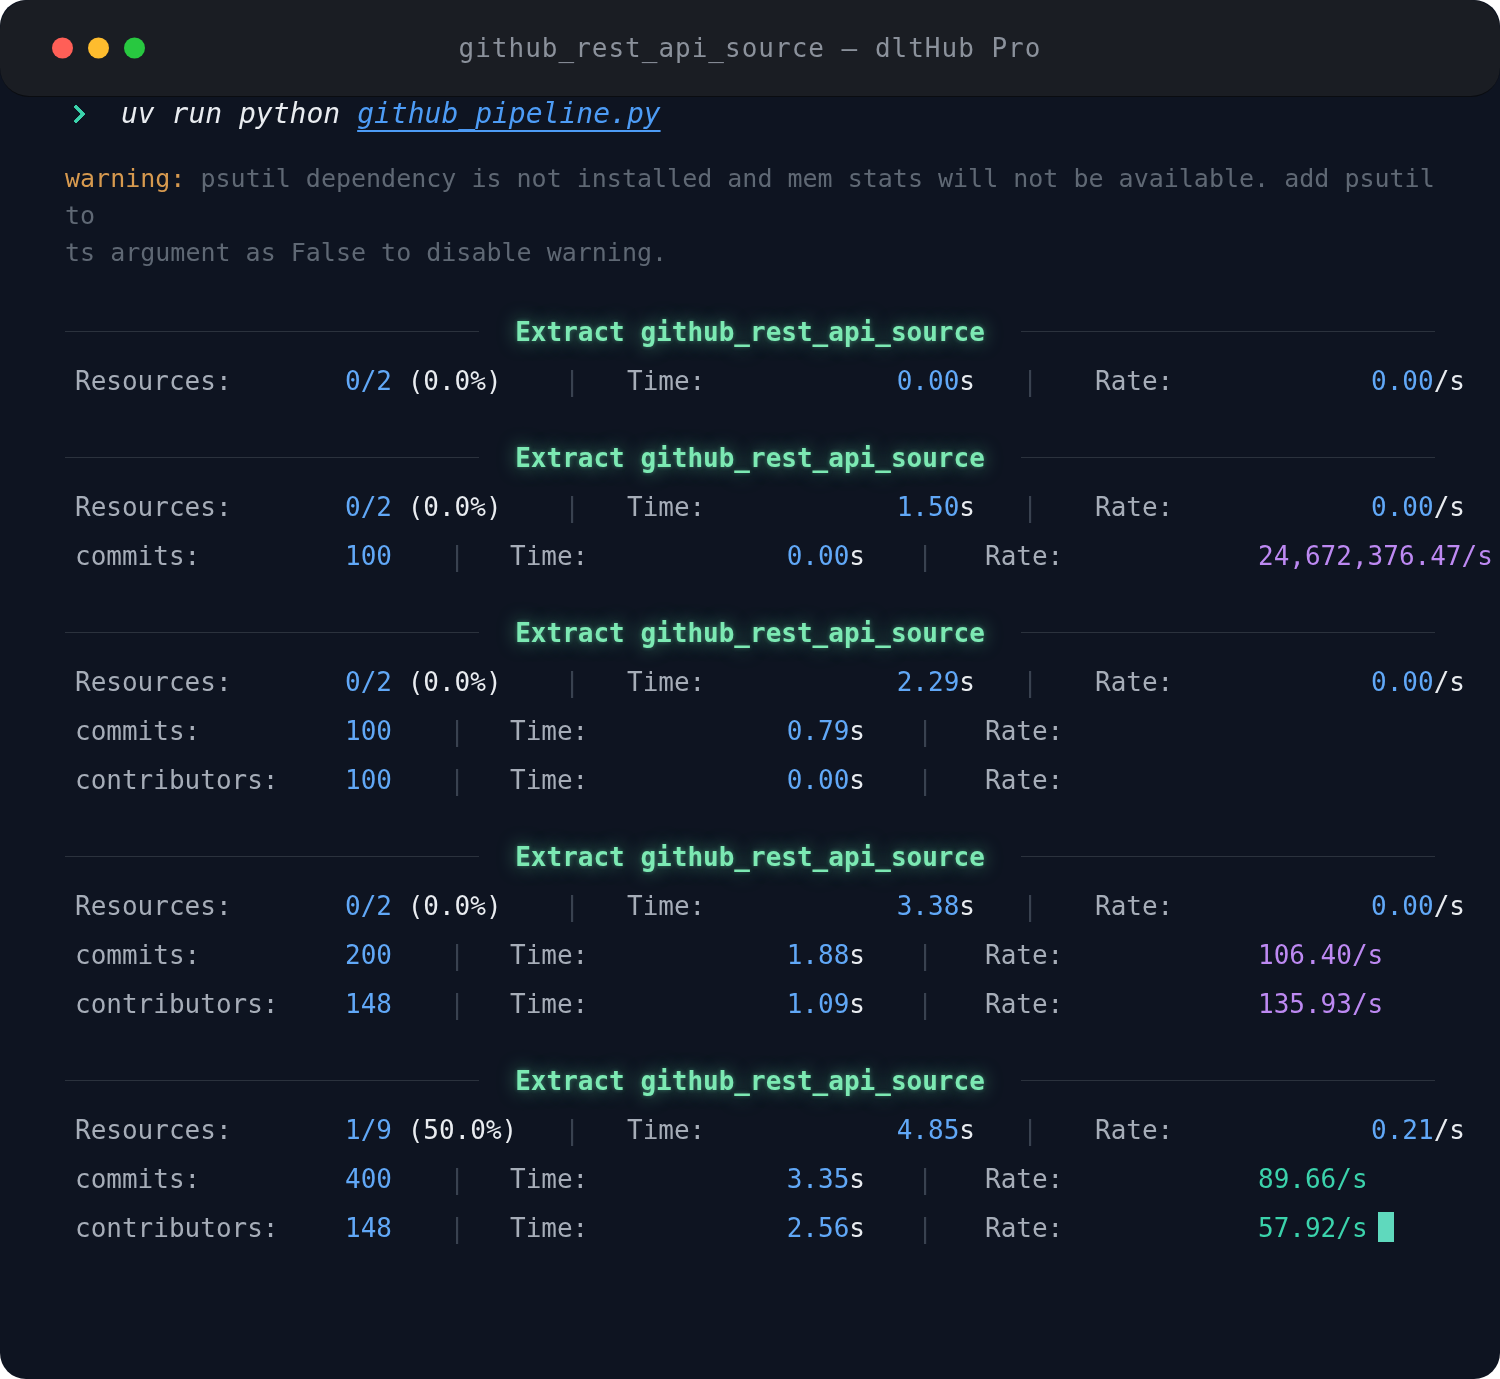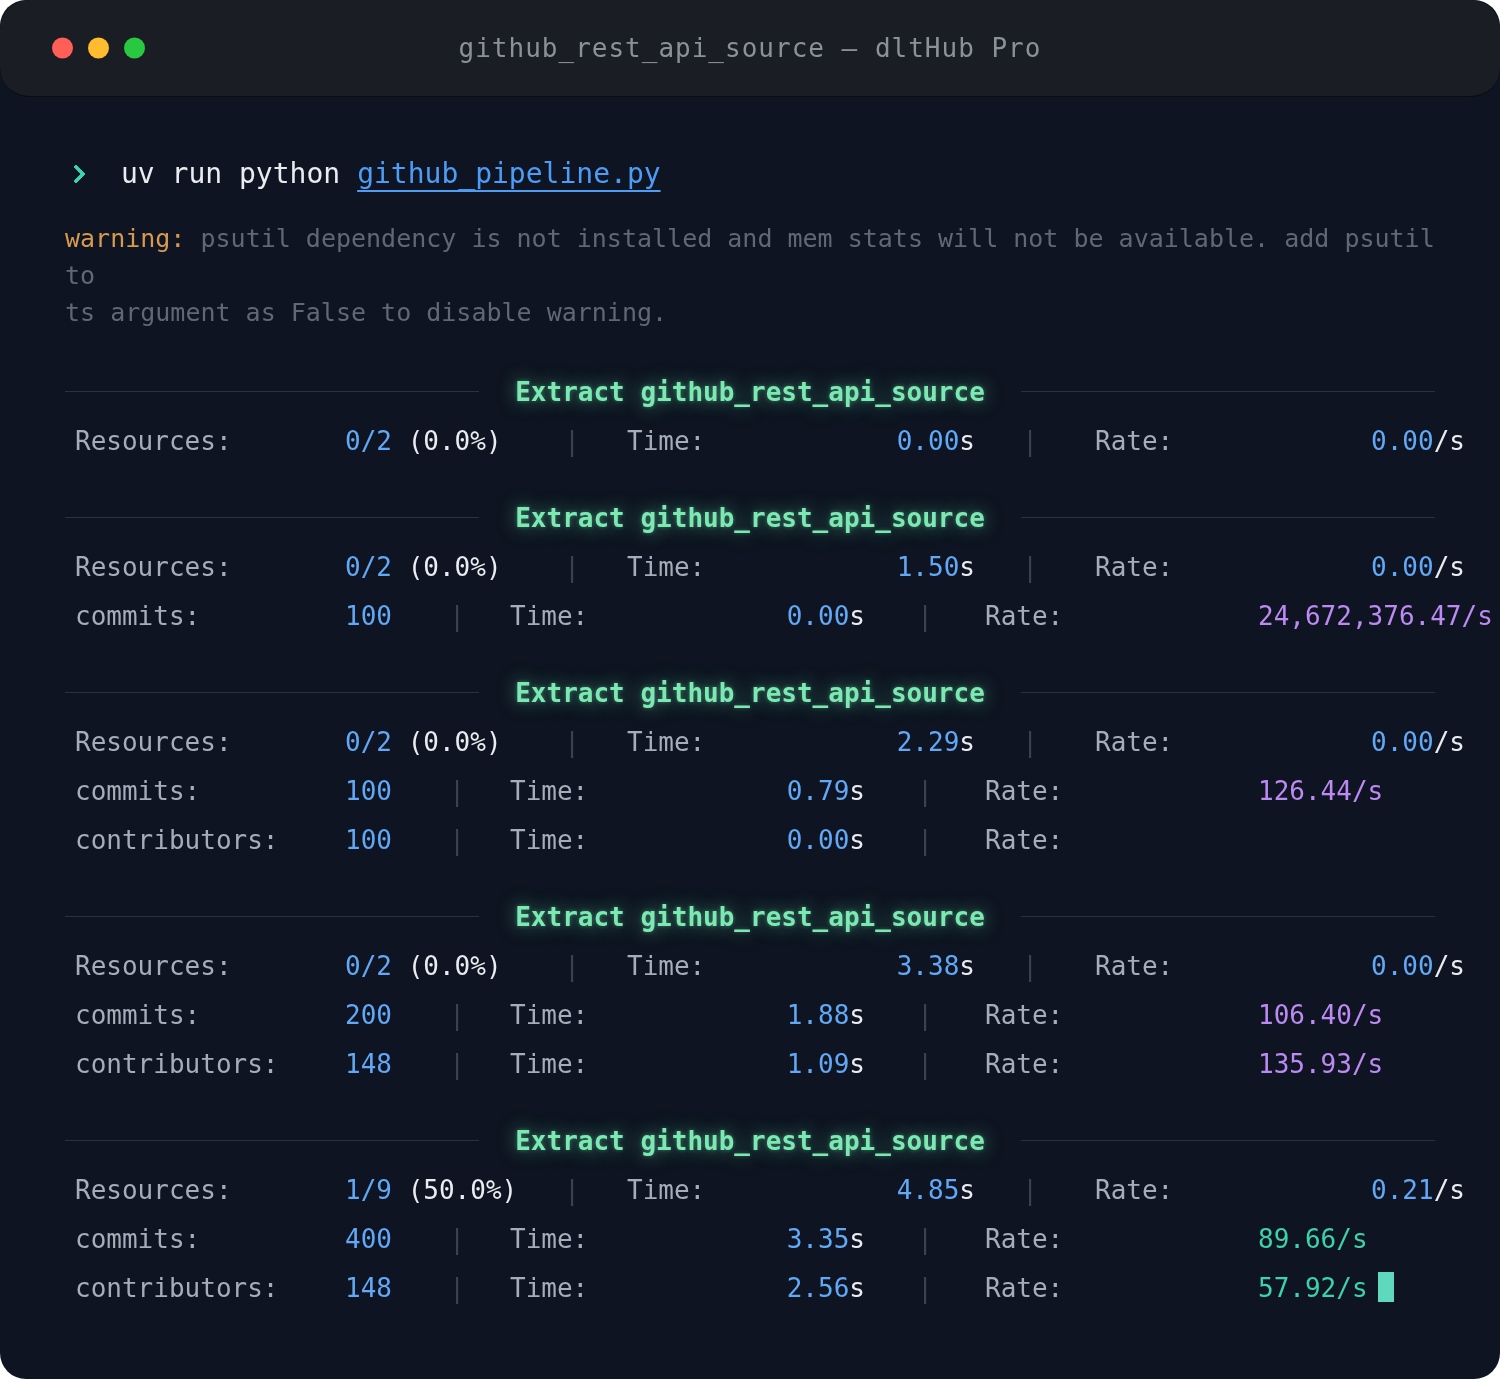--- a/index.html
+++ b/index.html
@@ -37,25 +37,25 @@
   .light.red    { background: var(--traffic-red, #ff5f57); }
   .light.yellow { background: var(--traffic-yellow, #febc2e); }
   .light.green  { background: var(--traffic-green, #28c840); }
   .title {
     color: var(--titlebar-text, #8b919b);
     font-size: 26px;
     letter-spacing: 1px;
   }
   .terminal-body { padding: 0 65px; }
   .prompt-line {
-    margin-top: 60px;
     display: flex;
     align-items: center;
     font-size: 28px;
     color: var(--text-white, #e9ecf0);
+    font-style: italic;
   }
   .chevron {
     width: 14px; height: 14px;
     border-right: 4.5px solid var(--teal, #3bd3ac);
     border-top: 4.5px solid var(--teal, #3bd3ac);
     transform: rotate(45deg);
     border-radius: 1px;
     margin: 0 38px 0 4px;
     flex: none;
   }
@@ -217,21 +217,20 @@
           <span class="c-rval"><span class="blue">0.00</span><span class="white">/s</span></span>
         </div>
         <div class="row item">
           <span class="c-label">commits:</span>
           <span class="c-val"><span class="blue">100</span></span>
           <span class="c-sep c-sep1">|</span>
           <span class="c-tlabel">Time:</span>
           <span class="c-tval"><span class="blue">0.79</span><span class="white">s</span></span>
           <span class="c-sep c-sep2">|</span>
           <span class="c-rlabel">Rate:</span>
-          <span class="c-rval"><span class="purple">126.44</span><span class="purple">/s</span></span>
         </div>
         <div class="row item">
           <span class="c-label">contributors:</span>
           <span class="c-val"><span class="blue">100</span></span>
           <span class="c-sep c-sep1">|</span>
           <span class="c-tlabel">Time:</span>
           <span class="c-tval"><span class="blue">0.00</span><span class="white">s</span></span>
           <span class="c-sep c-sep2">|</span>
           <span class="c-rlabel">Rate:</span>
         </div>

